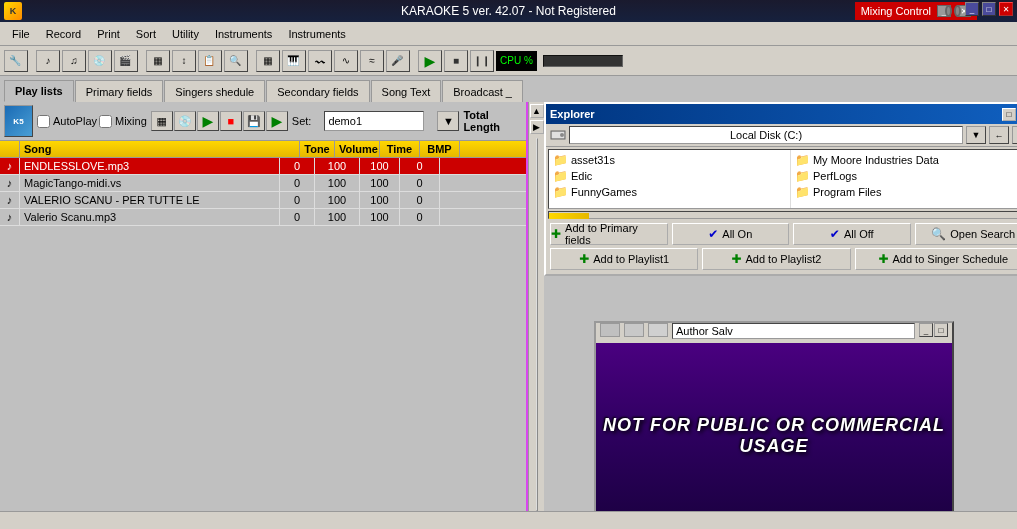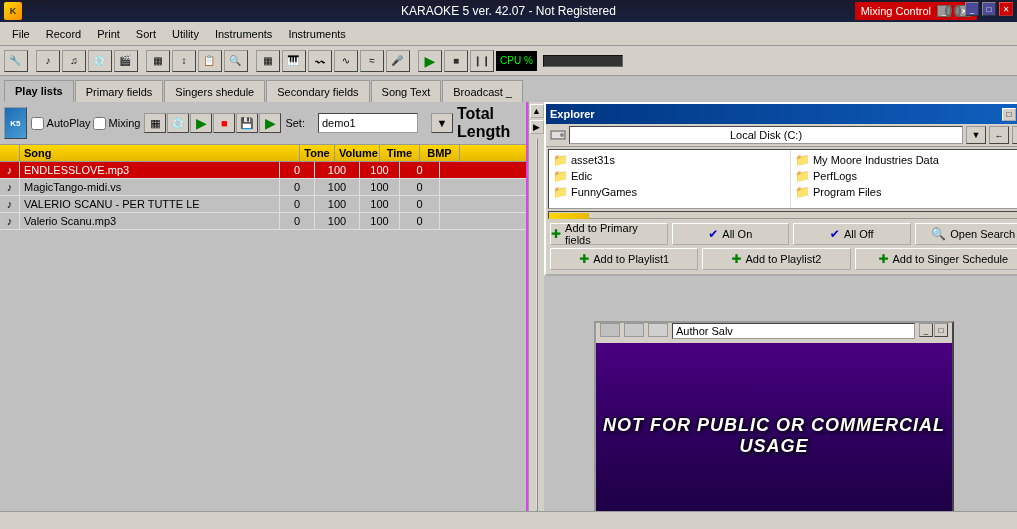--- a/index.html
+++ b/index.html
@@ -178,21 +178,21 @@
       cursor: pointer; font-size: 11px;
     }
     .set-label { font-size: 11px; }
     .set-input {
       width: 100px; height: 20px;
       border: 1px inset #999;
       background: white;
       font-size: 11px;
       padding: 1px 3px;
     }
-    .total-len { font-size: 16px; font-weight: bold; }
+    .total-len { font-size: 11px; font-weight: bold; }
 
     
     .song-table {
       flex: 1;
       overflow: hidden;
     }
     .table-header {
       display: flex;
       background: linear-gradient(to bottom, #ffd700, #e6b800);
       border-bottom: 1px solid #999;

